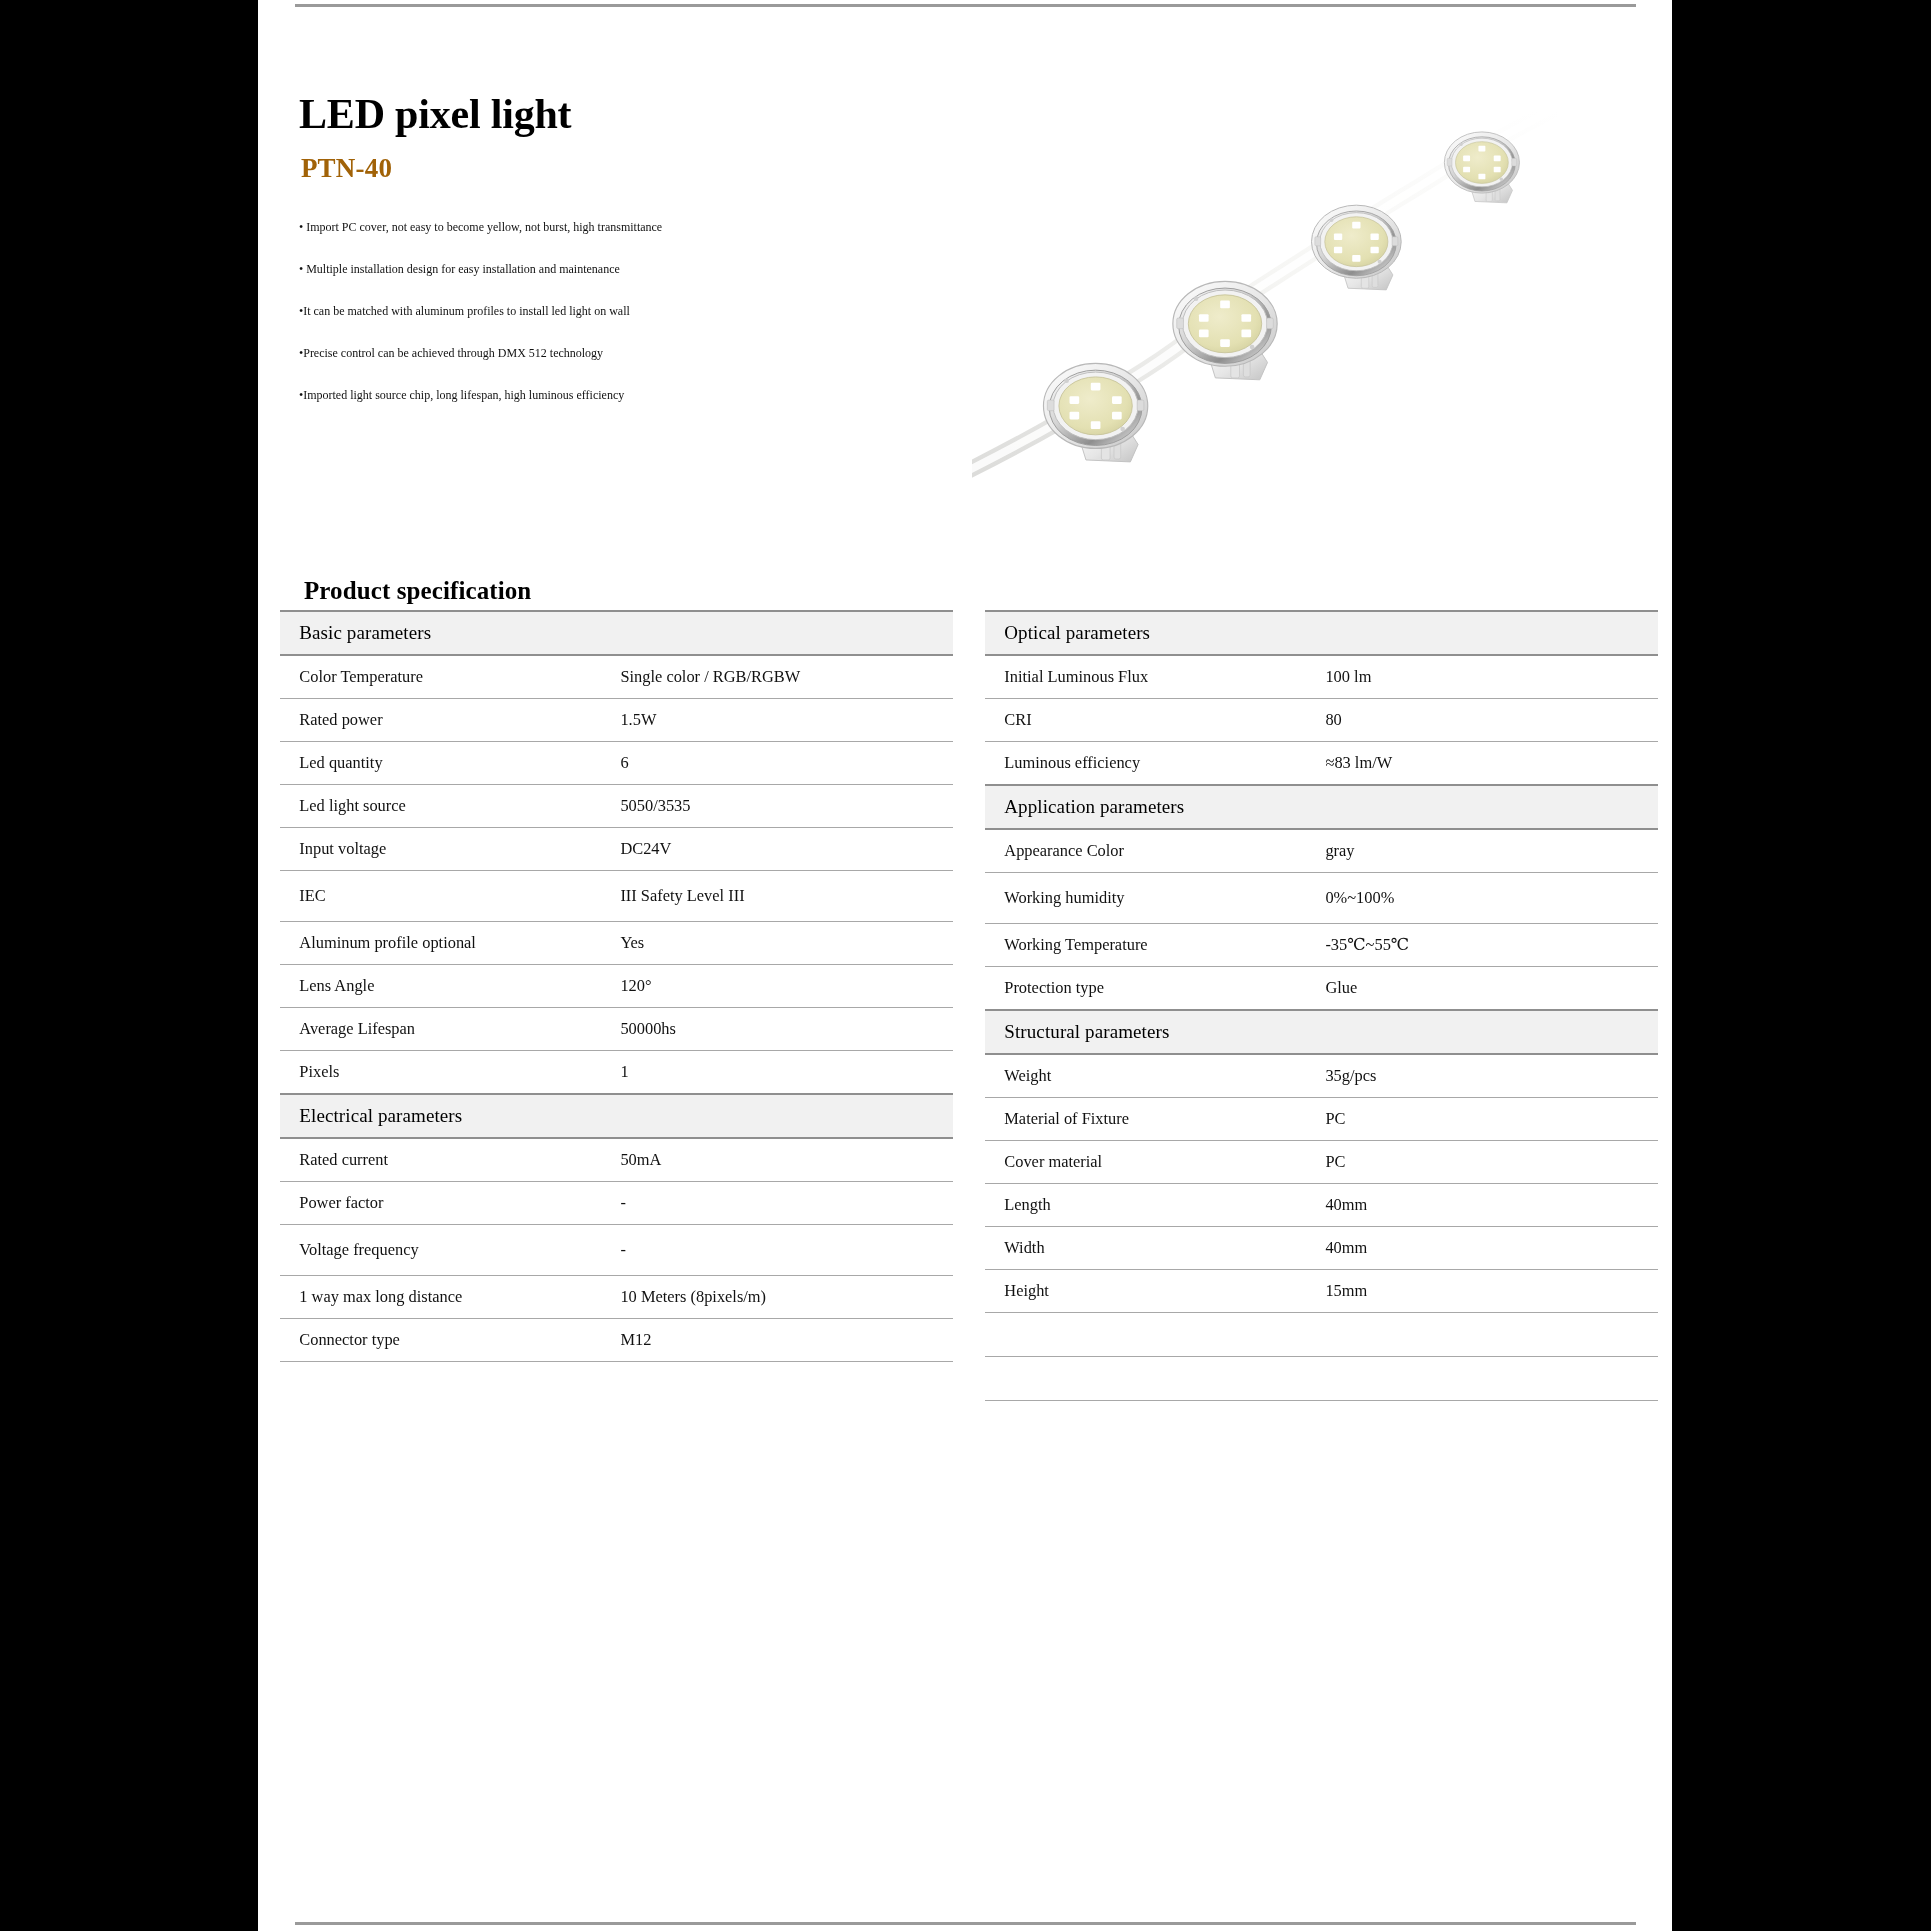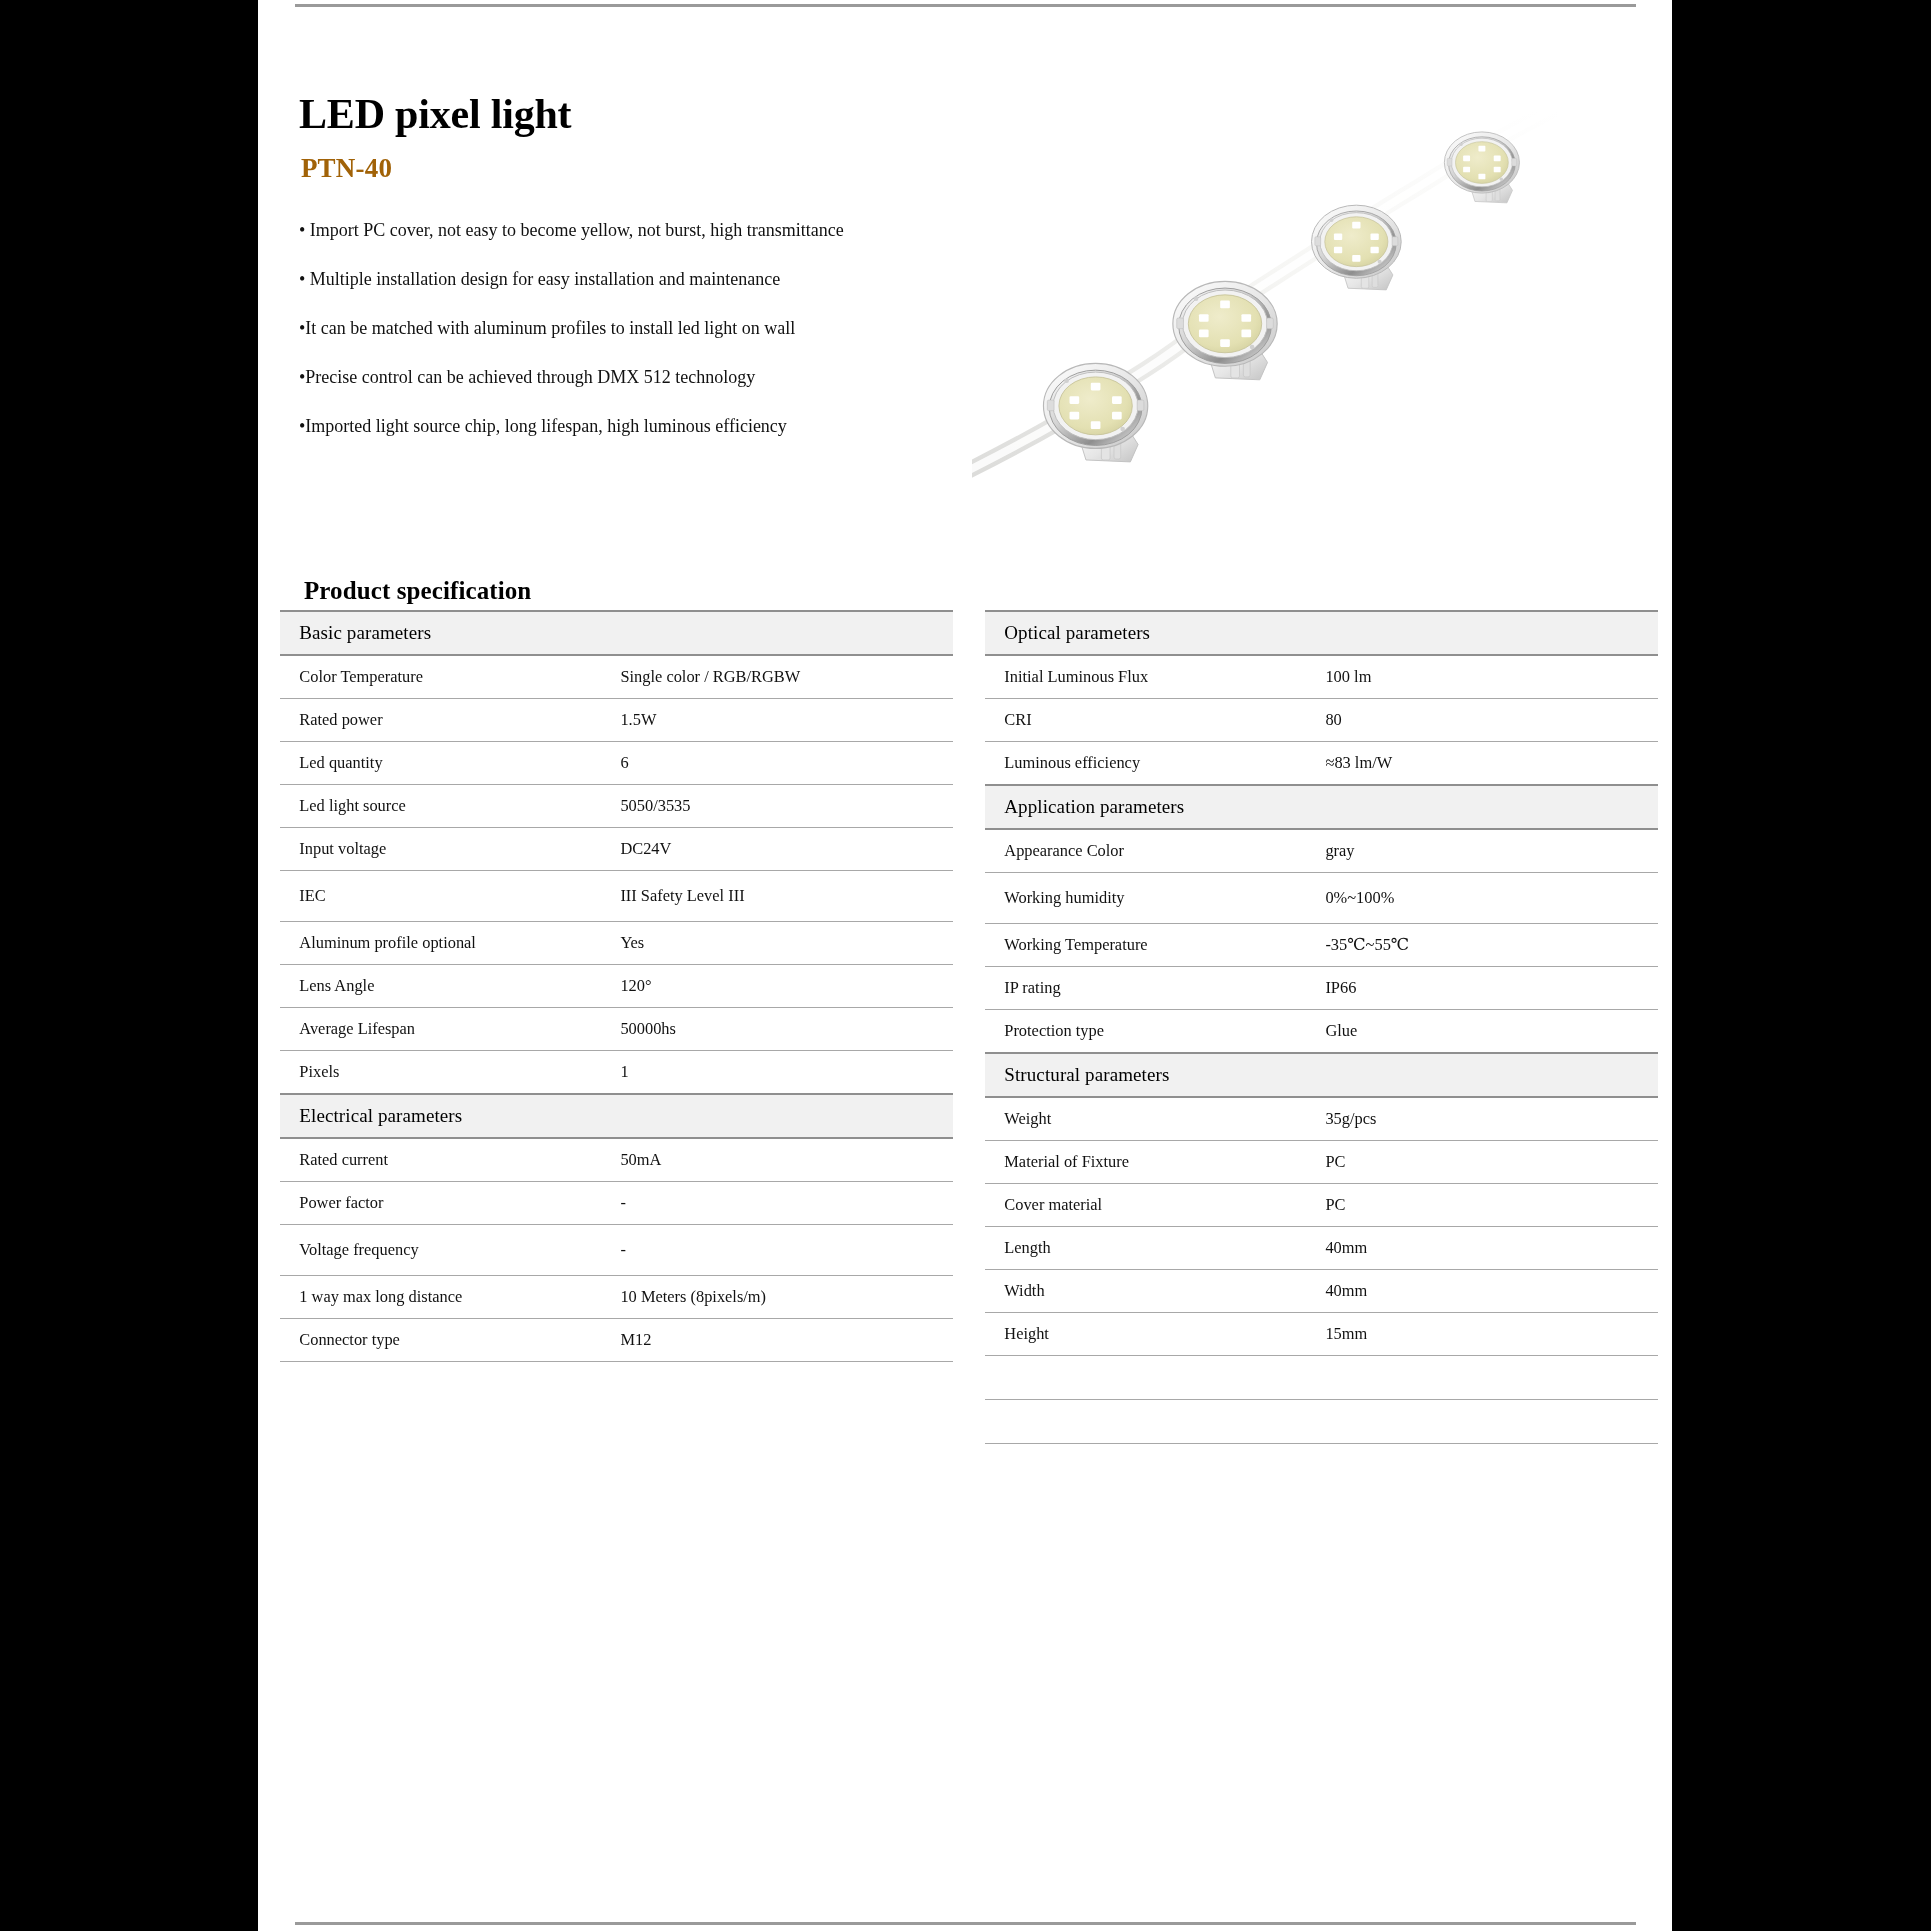--- a/index.html
+++ b/index.html
@@ -58,21 +58,21 @@
     letter-spacing: 0.2px;
   }
 
   #features {
     position: absolute;
     left: 41px;
     top: 220px;
     width: 666px;
   }
   .feature {
-    font-size: 18px;
+    font-size: 12px;
     color: #111;
     line-height: 1.2;
     margin-bottom: 27.5px;
     white-space: nowrap;
   }
 
   
   #product-photo {
     position: absolute;
     left: 714px;
@@ -322,24 +322,20 @@
         </tr>
         <tr class="data-row gap">
           <td class="k">Working humidity</td>
           <td class="v">0%~100%</td>
         </tr>
         <tr class="data-row">
           <td class="k">Working Temperature</td>
           <td class="v">-35℃~55℃</td>
         </tr>
         <tr class="data-row">
-          <td class="k">IP rating</td>
-          <td class="v">IP66</td>
-        </tr>
-        <tr class="data-row">
           <td class="k">Protection type</td>
           <td class="v">Glue</td>
         </tr>
         <tr class="section-row">
           <td colspan="2">Structural parameters</td>
         </tr>
         <tr class="data-row">
           <td class="k">Weight</td>
           <td class="v">35g/pcs</td>
         </tr>

